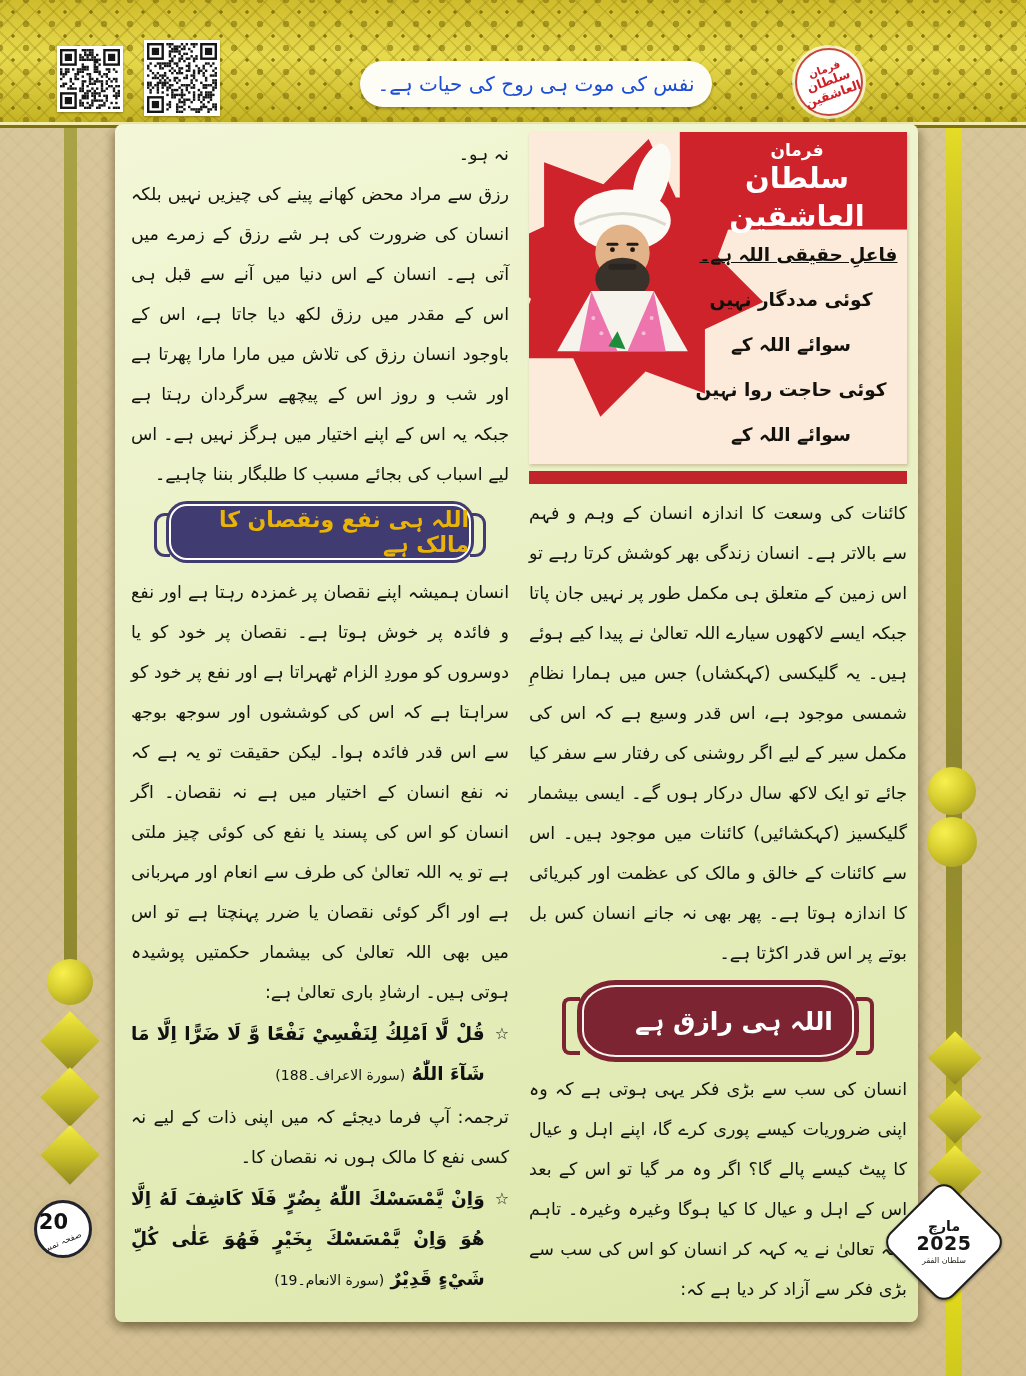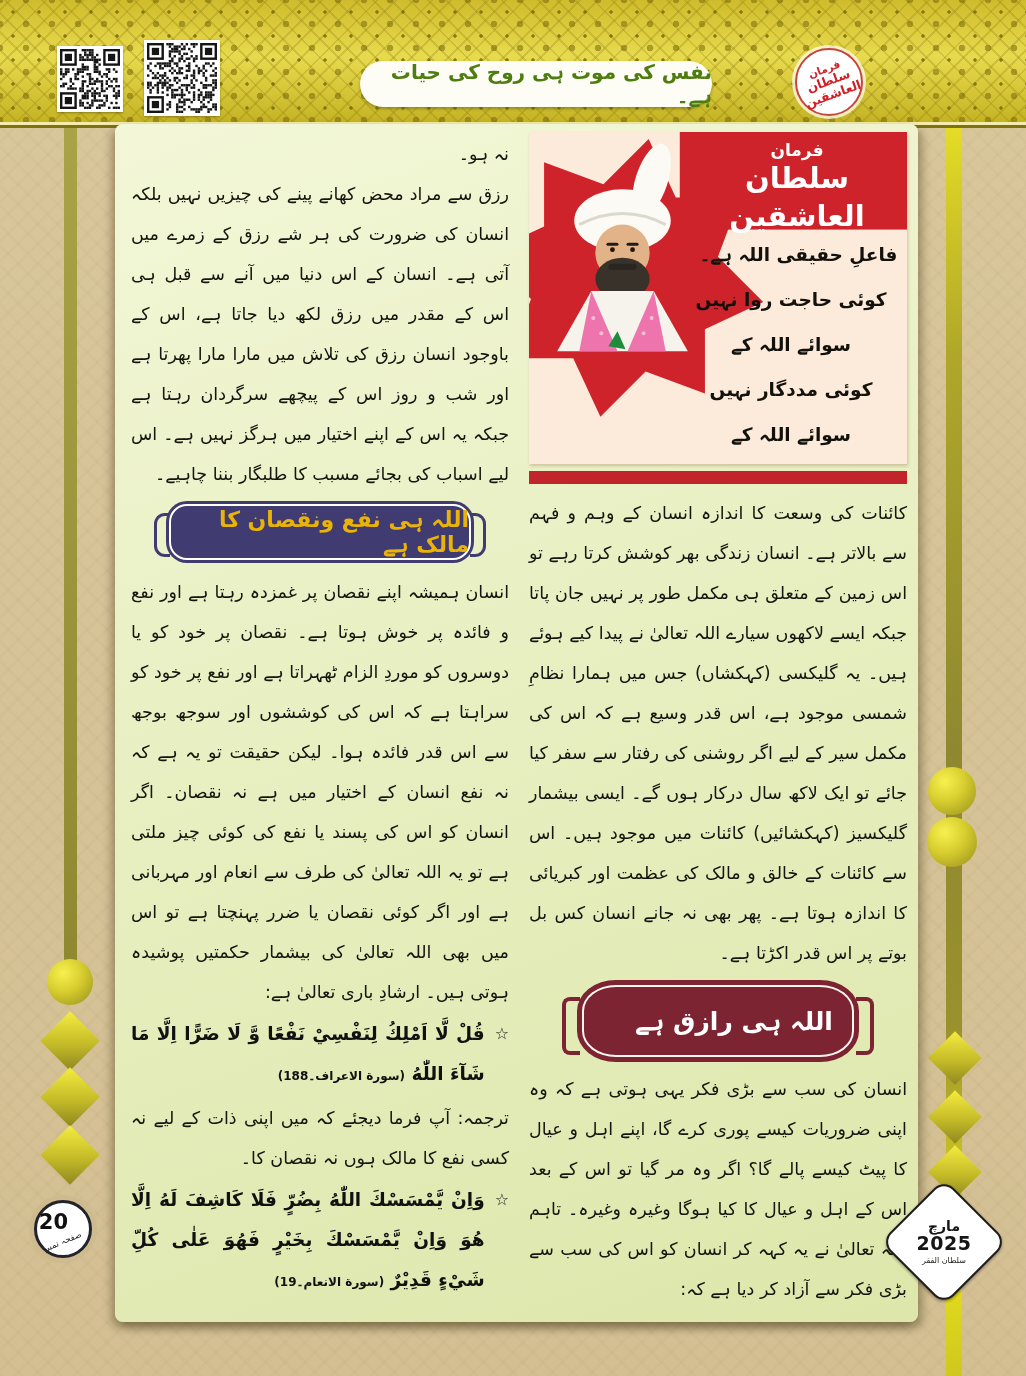--- a/index.html
+++ b/index.html
@@ -23,21 +23,21 @@
     border-bottom:3px solid #7d7212;
     box-shadow: inset 0 -8px 0 -5px #f3ecac;
   }
   .qr { position:absolute; background:#fff; padding:3px; box-shadow:0 1px 2px rgba(80,70,10,.5); }
   .qr svg { display:block; width:100%; height:100%; }
   .qr1 { left:57px; top:46px; width:66px; height:66px; }
   .qr2 { left:144px; top:40px; width:76px; height:76px; }
   .slogan-banner { position:absolute; left:360px; top:61px; width:352px; height:46px;
     background:#fdfdf6; border-radius:24px; display:flex; align-items:center; justify-content:center;
     box-shadow:0 2px 3px rgba(90,80,10,.45); direction:rtl;
-    font-size:20px; font-weight:700; color:#4d7c0f; }
+    font-size:20px; font-weight:400; color:#1d4ed8; }
   .corner-badge { position:absolute; left:795px; top:48px; width:68px; height:68px; border-radius:50%;
     background:#fff; border:2px solid #c5463c; box-shadow:0 0 0 3px rgba(252,250,230,.8);
     display:flex; align-items:center; justify-content:center; }
   .cb-text { transform:rotate(-20deg); text-align:center; color:#cf2026; font-weight:700;
     direction:rtl; line-height:1.15; }
   .cb-text .l1 { font-size:10.5px; } .cb-text .l2 { font-size:12.5px; }
   
   .rail { position:absolute; }
   .rail-left { left:64px; top:128px; width:13px; height:858px;
     background:linear-gradient(180deg,#aaa246,#8f8830); }
@@ -72,33 +72,33 @@
     color:#fff; font-size:25px; font-weight:700;padding-left:32px; }
   .badge-maroon::before,.badge-maroon::after { content:""; position:absolute; top:10px; width:14px; height:50px;
     border:4px solid #7d2433; }
   .badge-maroon::before { left:-22px; border-right:none; border-radius:8px 0 0 8px; }
   .badge-maroon::after  { right:-22px; border-left:none;  border-radius:0 8px 8px 0; }
   
   .verse { display:flex; direction:rtl; gap:10px; margin:2px 0; }
   .verse .star { font-size:16px; line-height:40px; color:#222; }
   .verse .vt { flex:1; font-size:18.5px; font-weight:700; line-height:40px; text-align:justify;
     text-align-last:right; color:#111; }
-  .ref { font-size:12px; font-weight:700; white-space:nowrap;margin-top:44px; }
+  .ref { font-size:14px; font-weight:400; white-space:nowrap;margin-top:44px; }
   
   .quote-box { position:relative; width:378px; height:332px; background:#fceadb; overflow:hidden;
     box-shadow:1px 2px 3px rgba(120,60,30,.25); }
   .qb-art { position:absolute; inset:0; width:100%; height:100%; }
   .qb-title { position:absolute; top:8px; right:4px; width:212px; text-align:center; color:#fff; z-index:2;
     direction:rtl; }
   .qb-title .small { font-size:17px; font-weight:700; }
   .qb-title .big { font-size:29px; font-weight:700; line-height:1.3; }
   .sayings { position:absolute; left:4px; right:8px; top:100px; z-index:2; direction:rtl;
     text-align:center; color:#12110c; font-weight:700; font-size:18.5px; }
   .say { line-height:45px; padding-left:150px; }
-  .say:first-child { padding-left:165px; }
+  .say:first-child { padding-left:165px;text-decoration:underline; }
   .say:last-child { padding-left:0; }
   .red-bar { height:13px; background:#c2242c; margin:7px 0 9px; }
   
   .page-circle { position:absolute; left:34px; top:1200px; width:58px; height:58px; border-radius:50%;
     background:#fff; border:3px solid #23232e; box-shadow:0 0 0 5px #cdbb8e; }
   .pc-num { position:absolute; top:7px; right:21px; font-size:21px; font-weight:700; color:#111; }
   .pc-label { position:absolute; bottom:9px; left:0; width:100%; text-align:center; font-size:8.5px;
     transform:rotate(-22deg); color:#222; direction:rtl; }
   .date-diamond { position:absolute; left:899px; top:1197px; width:90px; height:90px;
     transform:rotate(45deg); border-radius:14px; background:#fff; border:2.5px solid #1d1d1d;
@@ -680,22 +680,22 @@
               <circle cx="114" cy="200" r="2" fill="#f9bcd8"></circle>
             <polygon points="88,198 96,216 79,213" fill="#1e8c3a"></polygon>
           </g>
         </svg>
         <div class="qb-title">
           <div class="small">فرمان</div>
           <div class="big">سلطان العاشقین</div>
         </div>
         <div class="sayings">
           <div class="say">فاعلِ حقیقی اللہ ہے۔</div>
+          <div class="say">کوئی مددگار نہیں سوائے اللہ کے</div>
           <div class="say">کوئی حاجت روا نہیں سوائے اللہ کے</div>
-          <div class="say">کوئی مددگار نہیں سوائے اللہ کے</div>
           <div class="say">کوئی رازق نہیں سوائے اللہ کے</div>
 
         </div>
       </div>
       <div class="red-bar"></div>
       <p class="u">کائنات کی وسعت کا اندازہ انسان کے وہم و فہم سے بالاتر ہے۔ انسان زندگی بھر کوشش کرتا رہے تو اس زمین کے متعلق ہی مکمل طور پر نہیں جان پاتا جبکہ ایسے لاکھوں سیارے اللہ تعالیٰ نے پیدا کیے ہوئے ہیں۔ یہ گلیکسی (کہکشاں) جس میں ہمارا نظامِ شمسی موجود ہے، اس قدر وسیع ہے کہ اس کی مکمل سیر کے لیے اگر روشنی کی رفتار سے سفر کیا جائے تو ایک لاکھ سال درکار ہوں گے۔ ایسی بیشمار گلیکسیز (کہکشائیں) کائنات میں موجود ہیں۔ اس سے کائنات کے خالق و مالک کی عظمت اور کبریائی کا اندازہ ہوتا ہے۔ پھر بھی نہ جانے انسان کس بل بوتے پر اس قدر اکڑتا ہے۔</p>
       <div class="badge-maroon">
         <span>اللہ ہی رازق ہے</span>
       </div>
       <p class="u">انسان کی سب سے بڑی فکر یہی ہوتی ہے کہ وہ اپنی ضروریات کیسے پوری کرے گا، اپنے اہل و عیال کا پیٹ کیسے پالے گا؟ اگر وہ مر گیا تو اس کے بعد اس کے اہل و عیال کا کیا ہوگا وغیرہ وغیرہ۔ تاہم اللہ تعالیٰ نے یہ کہہ کر انسان کو اس کی سب سے بڑی فکر سے آزاد کر دیا ہے کہ:</p>

